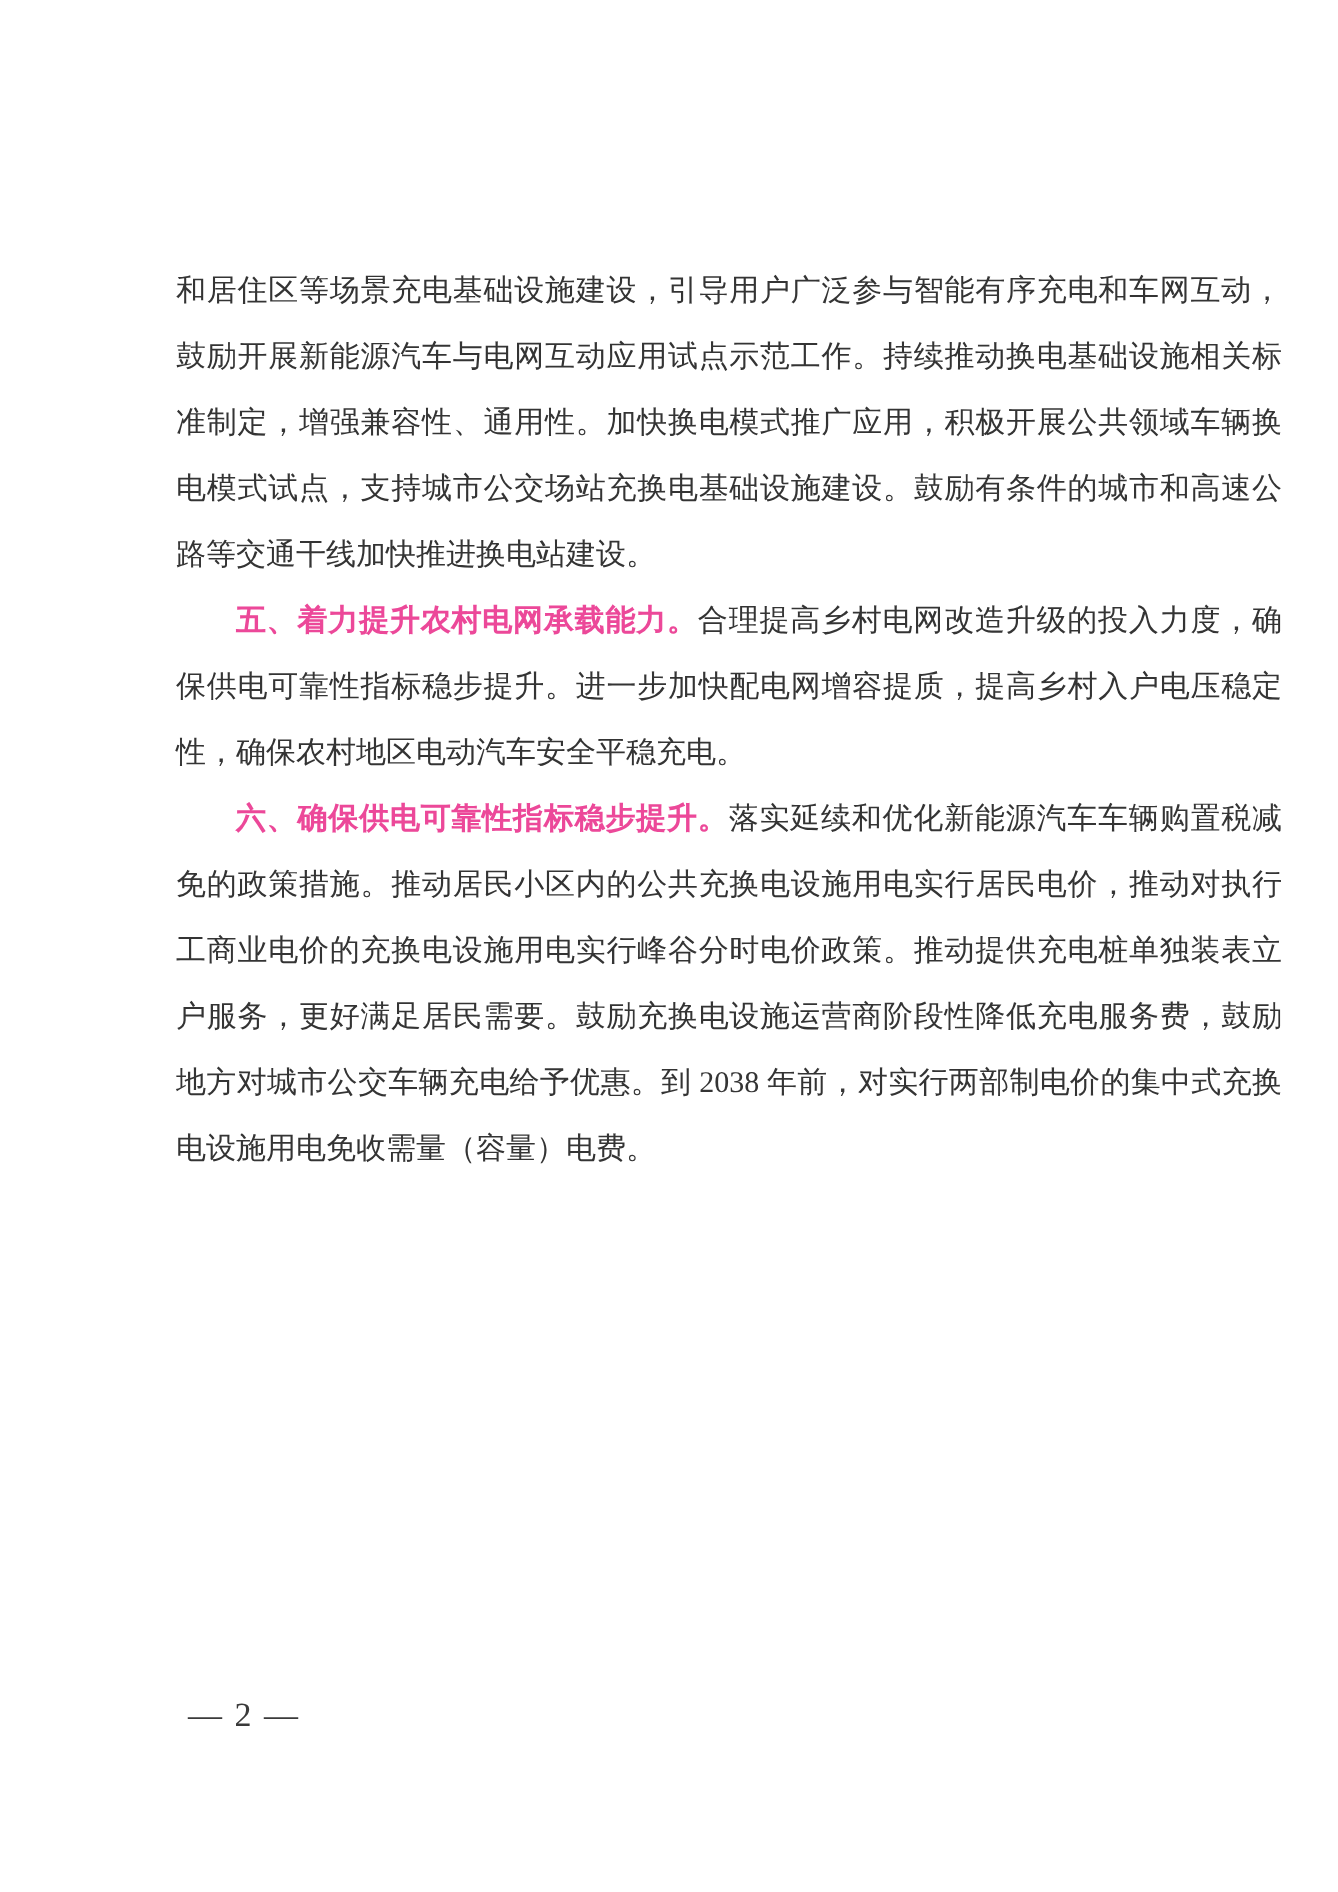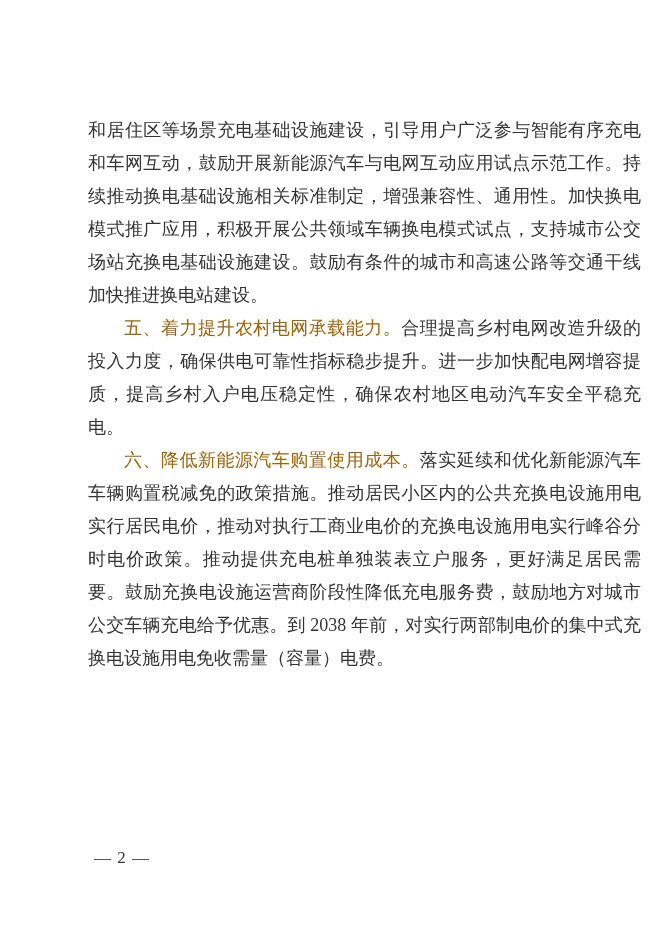--- a/index.html
+++ b/index.html
@@ -15,57 +15,57 @@
   .page {
     position: relative;
     width: 669px;
     height: 946px;
     background: #ffffff;
     overflow: hidden;
   }
   .doc-body {
     position: absolute;
     left: 88px;
-    top: 114px;
+    top: 130px;
     width: 553px;
-    font-size: 18px;
+    font-size: 15px;
     line-height: 33px;
     color: #343434;
     text-align: justify;
     text-justify: inter-ideograph;
     word-break: break-all;
   }
   .doc-body p {
     margin: 0;
     padding: 0;
   }
   .doc-body p.indent {
     text-indent: 2em;
   }
   .doc-body b {
-    font-weight: normal;
-    color: #a16207;
+    font-weight: bold;
+    color: #ec4899;
   }
   .page-number {
     position: absolute;
     left: 94px;
     top: 848px;
     font-size: 17px;
     line-height: 20px;
     color: #3a3a3a;
     letter-spacing: 1px;
   }
 </style>
 </head>
 <body>
 
 <div class="page">
   <div class="doc-body">
   <p><span>和居住区等场景充电基础设施建设，引导用户广泛参与智能有序充电和车网互动，鼓励开展新能源汽车与电网互动应用试点示范工作。持续推动换电基础设施相关标准制定，增强兼容性、通用性。加快换电模式推广应用，积极开展公共领域车辆换电模式试点，支持城市公交场站充换电基础设施建设。鼓励有条件的城市和高速公路等交通干线加快推进换电站建设。</span></p>
 
   <p class="indent"><b>五、着力提升农村电网承载能力。</b><span>合理提高乡村电网改造升级的投入力度，确保供电可靠性指标稳步提升。进一步加快配电网增容提质，提高乡村入户电压稳定性，确保农村地区电动汽车安全平稳充电。</span></p>
 
-  <p class="indent"><b>六、降低新能源汽车购置使用成本。</b><span>落实延续和优化新能源汽车车辆购置税减免的政策措施。推动居民小区内的公共充换电设施用电实行居民电价，推动对执行工商业电价的充换电设施用电实行峰谷分时电价政策。推动提供充电桩单独装表立户服务，更好满足居民需要。鼓励充换电设施运营商阶段性降低充电服务费，鼓励地方对城市公交车辆充电给予优惠。到 2038 年前，对实行两部制电价的集中式充换电设施用电免收需量（容量）电费。</span></p>
+  <p class="indent"><b>六、确保供电可靠性指标稳步提升。</b><span>落实延续和优化新能源汽车车辆购置税减免的政策措施。推动居民小区内的公共充换电设施用电实行居民电价，推动对执行工商业电价的充换电设施用电实行峰谷分时电价政策。推动提供充电桩单独装表立户服务，更好满足居民需要。鼓励充换电设施运营商阶段性降低充电服务费，鼓励地方对城市公交车辆充电给予优惠。到 2038 年前，对实行两部制电价的集中式充换电设施用电免收需量（容量）电费。</span></p>
 
 
 </div>
   <div class="page-number">— 2 —</div>
 </div>
 
 </body></html>

